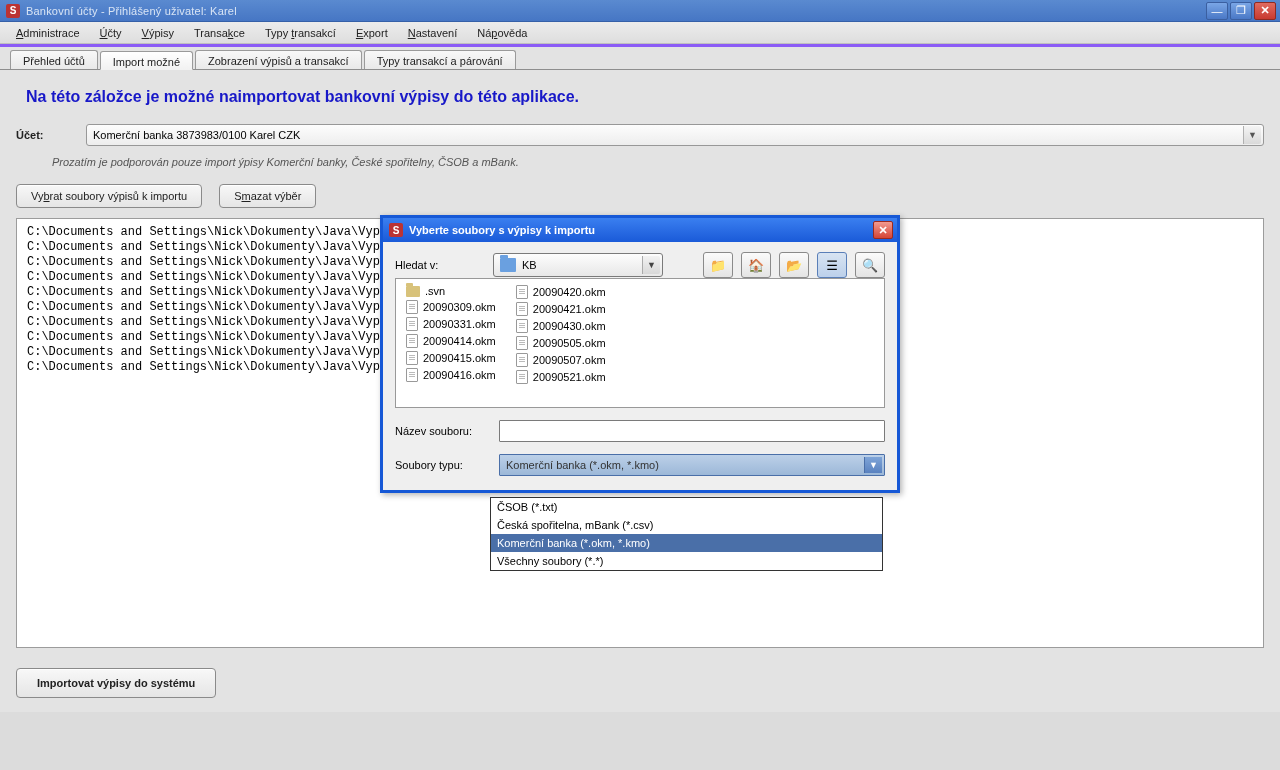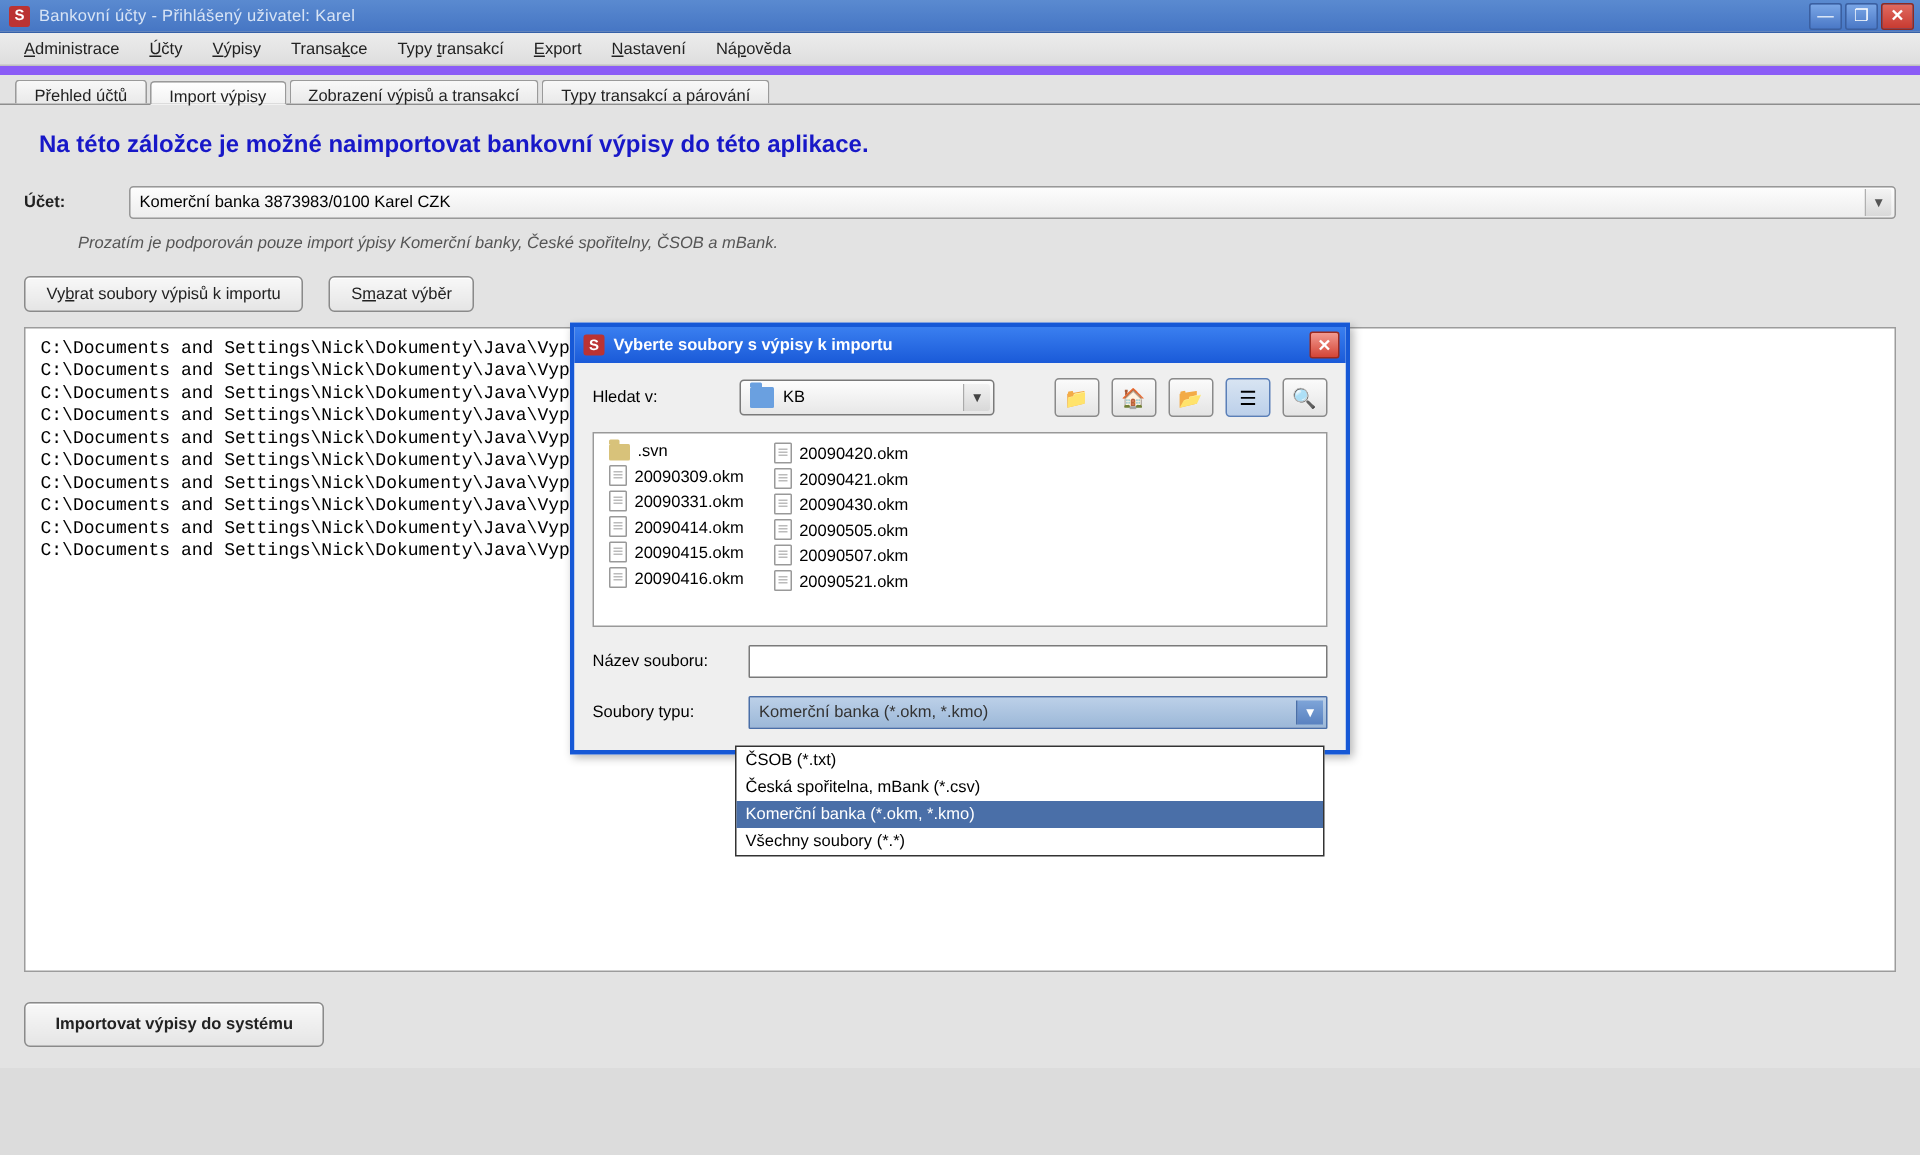--- a/index.html
+++ b/index.html
@@ -41,21 +41,21 @@
     height: 22px;
     display:flex; align-items:center;
     padding: 0 6px;
     border-bottom:1px solid #c0c0c0;
   }
   .menubar .mitem { padding:2px 10px; color:#222; }
   .menubar .mitem u { text-decoration: underline; }
   
   .tabstrip {
     background:#e3e3e3;
-    border-top:6px solid #8b5cf6;
+    border-top:3px solid #8b5cf6;
     border-bottom:1px solid #8e8e8e;
     padding: 3px 6px 0 10px;
     display:flex; gap:2px;
     height:26px;
   }
   .tab {
     padding:4px 12px;
     border:1px solid #9a9a9a;
     border-bottom:none;
     background: linear-gradient(to bottom,#f8f8f8,#e9e9e9);
@@ -126,42 +126,42 @@
     padding:0 4px 0 6px; font-weight:bold; font-size:11px;
   }
   .dlg .dlg-title .app-icon { width:14px;height:14px;background:#b33;border-radius:2px;margin-right:6px;display:flex;align-items:center;justify-content:center;font-size:10px;}
   .dlg .dlg-title .spacer{flex:1;}
   .dlg .dlg-title .dlg-close{
     width:20px;height:18px;background:linear-gradient(to bottom,#f29a90,#d44536);
     border:1px solid #9a2a20;border-radius:2px;color:#fff;font-weight:bold;
     display:flex;align-items:center;justify-content:center;
   }
   .dlg-body { background:#efefef; padding:10px 12px 14px 12px; }
-  .dlg-row { display:flex; align-items:center; gap:8px; margin-bottom:10px; }
+  .dlg-row { display:flex; align-items:center; gap:8px; }
   .dlg-row .dlbl { width:90px; }
   .dlg-combo {
     width:170px; height:24px; border:1px solid #7a7a7a;
     background:linear-gradient(to bottom,#fdfdfd,#e7e7e7);
     border-radius:3px; display:flex;align-items:center;padding:0 6px;position:relative;
   }
   .dlg-combo .fico { width:16px;height:14px;background:#6aa0e0;border-radius:1px;margin-right:6px;position:relative;}
   .dlg-combo .fico::before{content:"";position:absolute;top:-3px;left:0;width:8px;height:3px;background:#6aa0e0;border-radius:1px 1px 0 0;}
   .dlg-combo .arrow{position:absolute;right:2px;top:2px;bottom:2px;width:18px;background:linear-gradient(to bottom,#f2f2f2,#d8d8d8);border-left:1px solid #aaa;border-radius:0 2px 2px 0;display:flex;align-items:center;justify-content:center;font-size:9px;color:#444;}
   .icobtn {
     width:30px;height:26px;border:1px solid #8a8a8a;border-radius:3px;
     background:linear-gradient(to bottom,#fbfbfb,#e4e4e4);
     display:flex;align-items:center;justify-content:center;font-size:13px;
   }
   .icobtn.active{background:linear-gradient(to bottom,#d8e4f2,#bcd0ea);border-color:#5a7fb8;}
   .dlg-files {
     background:#fff;border:1px solid #999;height:130px;padding:6px 10px;
     display:flex; gap:20px;
   }
   .dlg-col { display:flex;flex-direction:column; gap:3px; }
-  .fitem { display:flex;align-items:flex-end;gap:5px;font-size:11px;color:#000; }
+  .fitem { display:flex;align-items:center;gap:5px;font-size:11px;color:#000; }
   .fico-folder{width:14px;height:11px;background:#d8c27a;border-radius:1px;position:relative;}
   .fico-folder::before{content:"";position:absolute;top:-3px;left:0;width:7px;height:3px;background:#d8c27a;border-radius:1px 1px 0 0;}
   .fico-file{width:12px;height:14px;background:#fff;border:1px solid #999;border-radius:1px;position:relative;}
   .fico-file::after{content:"";position:absolute;top:3px;left:2px;right:2px;height:1px;background:#bbb;box-shadow:0 2px 0 #bbb,0 4px 0 #bbb;}
   .fld-row{display:flex;align-items:center;gap:8px;margin-top:12px;}
   .fld-row .flbl{width:96px;}
   .txtfield{flex:1;height:22px;border:1px solid #7a7a7a;background:#fff;border-radius:1px;}
   .type-combo{
     flex:1;height:22px;border:1px solid #4a6fa8;
     background:linear-gradient(to bottom,#bcd0e8,#9cb8d8);
@@ -195,21 +195,21 @@
     <div class="mitem"><u>V</u>ýpisy</div>
     <div class="mitem">Transa<u>k</u>ce</div>
     <div class="mitem">Typy <u>t</u>ransakcí</div>
     <div class="mitem"><u>E</u>xport</div>
     <div class="mitem"><u>N</u>astavení</div>
     <div class="mitem">Ná<u>p</u>ověda</div>
   </div>
 
 <div class="tabstrip" id="tabstrip">
     <div class="tab">Přehled účtů</div>
-    <div class="tab active">Import výpisy</div>
+    <div class="tab active">Import možné</div>
     <div class="tab">Zobrazení výpisů a transakcí</div>
     <div class="tab">Typy transakcí a párování</div>
   </div>
 
 <div class="page">
   <h3>Na této záložce je možné naimportovat bankovní výpisy do této aplikace.</h3>
 
   <div class="row">
     <div class="lbl">Účet:</div>
     <div class="combo">

